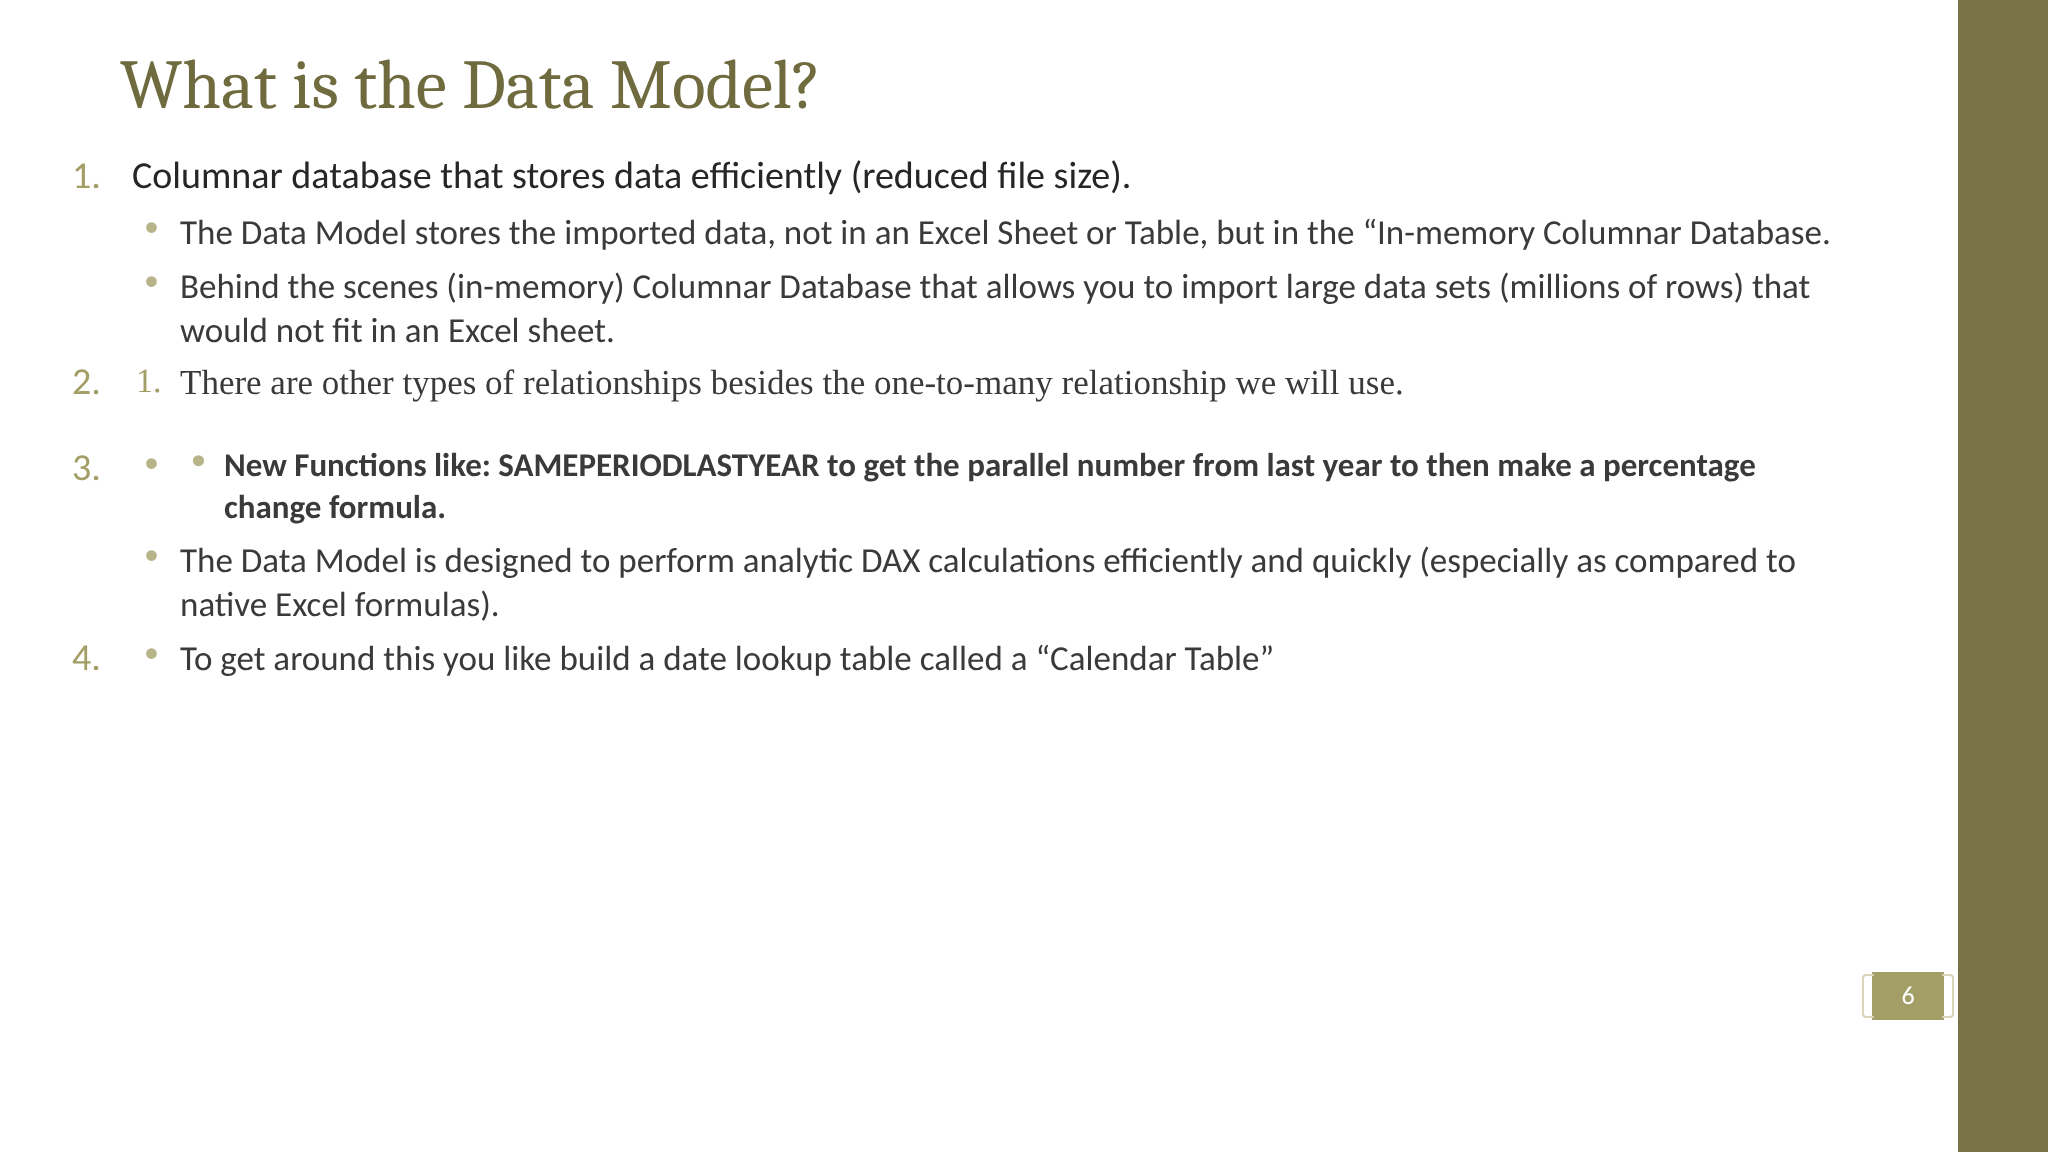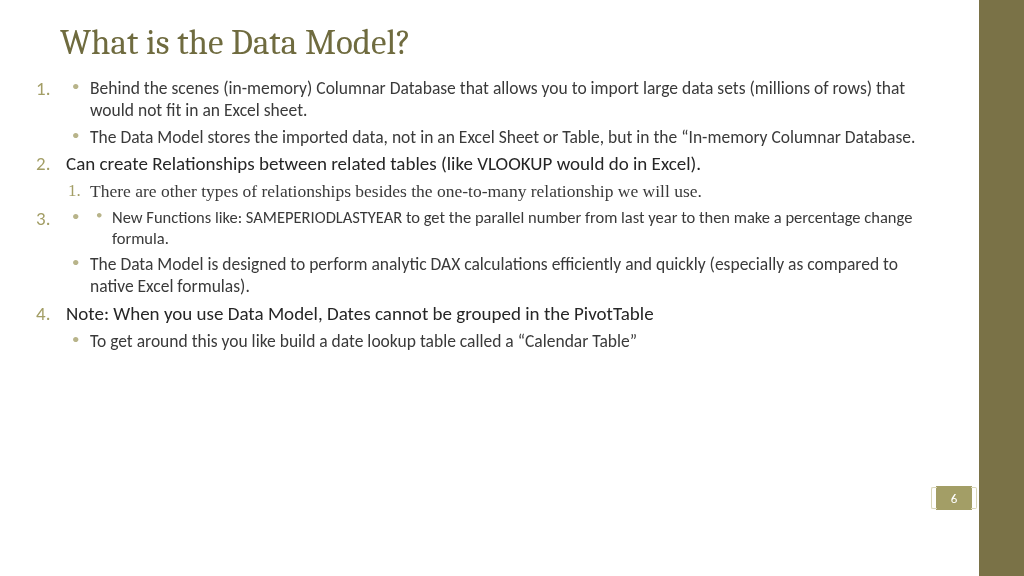--- a/index.html
+++ b/index.html
@@ -86,21 +86,22 @@
       left: 2px;
       top: 0;
       color: #a39e66;
       font-size: 17px;
     }
     .list-l2.numbered {
       counter-reset: l2n;
     }
     .list-l3 {
       list-style: none;
-      margin-top: 4px;
+      margin-top: 20px;
+      font-weight: bold;
     }
     .list-l3 > li {
       position: relative;
       padding-left: 22px;
       font-size: 16.5px;
       line-height: 1.28;
       margin-bottom: 4px;
       color: #3a3a3a;
     }
     .list-l3 > li::before {
@@ -145,43 +146,42 @@
 </head>
 <body>
 
 <div class="side-bar"></div>
 
 <div class="content">
   <h1 class="title">What is the Data Model?</h1>
 
   <ol class="list-l1">
     <li>
+      <span>Columnar database that stores data efficiently (reduced file size).</span>
       <ul class="list-l2">
+        <li class="bullet"><span>The Data Model stores the imported data, not in an Excel Sheet or Table, but in the “In-memory Columnar Database.</span></li>
         <li class="bullet"><span>Behind the scenes (in-memory) Columnar Database that allows you to import large data sets (millions of rows) that would not fit in an Excel sheet.</span></li>
-        <li class="bullet"><span>The Data Model stores the imported data, not in an Excel Sheet or Table, but in the “In-memory Columnar Database.</span></li>
       </ul>
     </li>
     <li>
-      <span>Can create Relationships between related tables (like VLOOKUP would do in Excel).</span>
       <ul class="list-l2 numbered">
         <li class="num"><span>There are other types of relationships besides the one-to-many relationship we will use.</span></li>
       </ul>
     </li>
     <li>
       <ul class="list-l2">
         <li class="bullet">
           <ul class="list-l3">
             <li><span>New Functions like: SAMEPERIODLASTYEAR to get the parallel number from last year to then make a percentage change formula.</span></li>
           </ul>
         </li>
         <li class="bullet"><span> The Data Model is designed to perform analytic DAX calculations efficiently and quickly (especially as compared to native Excel formulas).</span></li>
       </ul>
     </li>
     <li>
-      <span>Note: When you use Data Model, Dates cannot be grouped in the PivotTable</span>
       <ul class="list-l2">
         <li class="bullet"><span>To get around this you like build a date lookup table called a “Calendar Table”</span></li>
       </ul>
     </li>
   </ol>
 </div>
 
 <div class="page-num-box">
   <span class="bracket-left"></span>
   <span>6</span>

